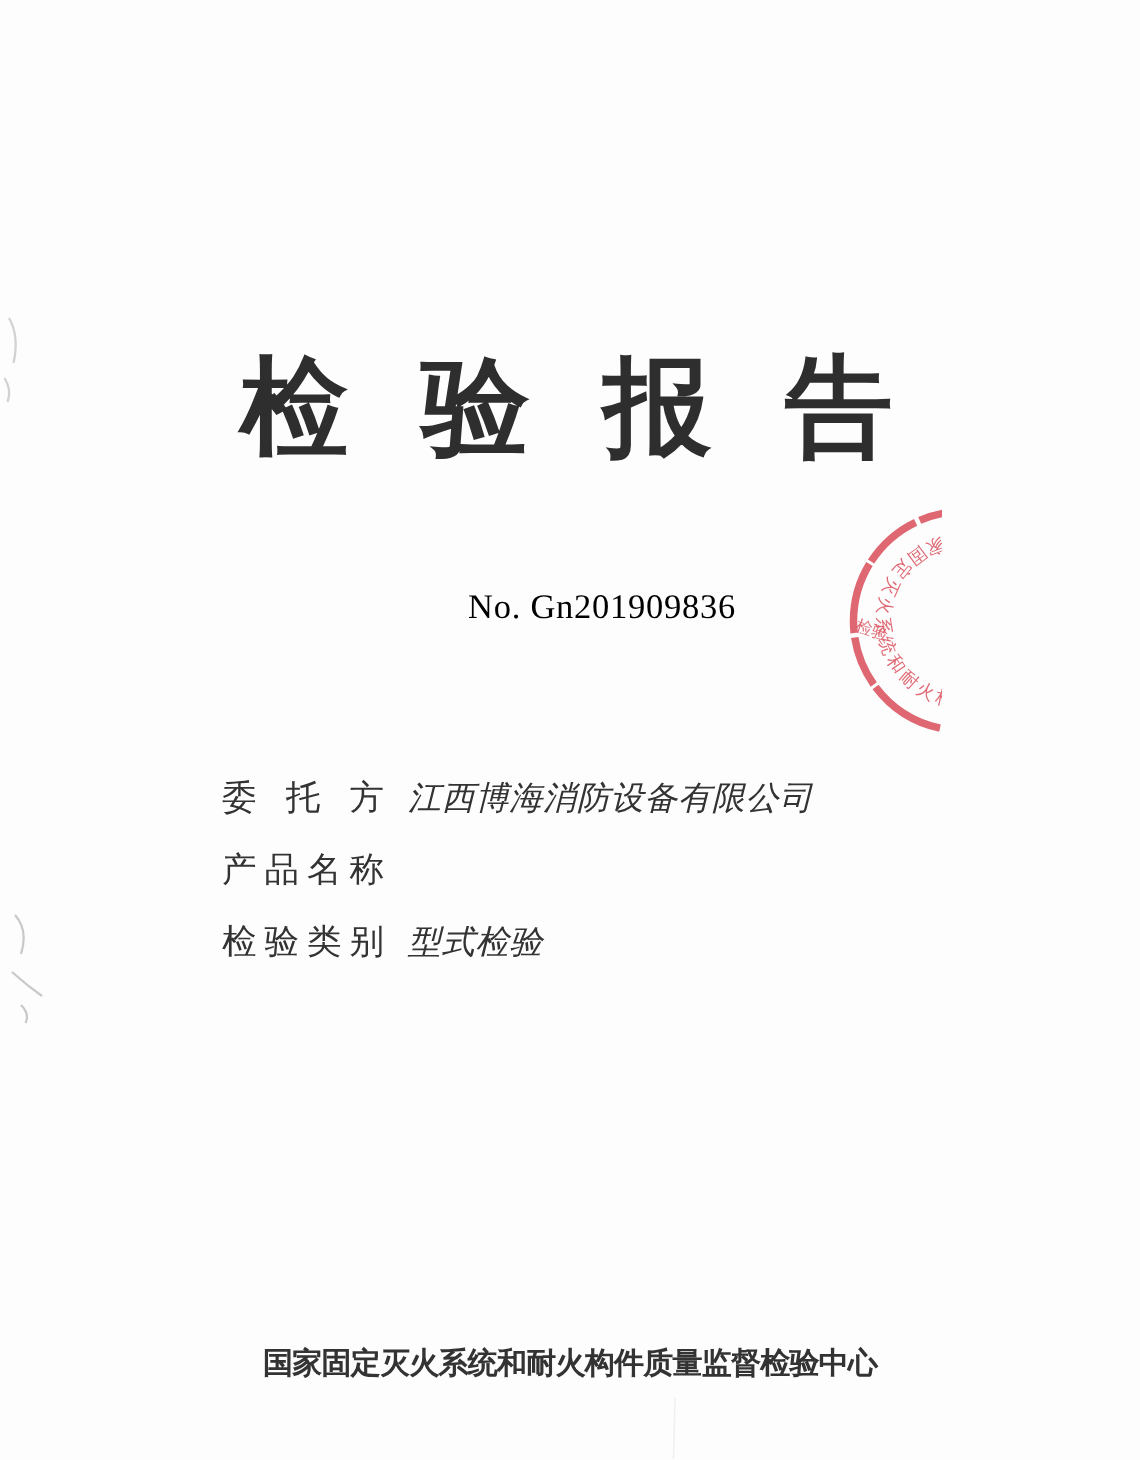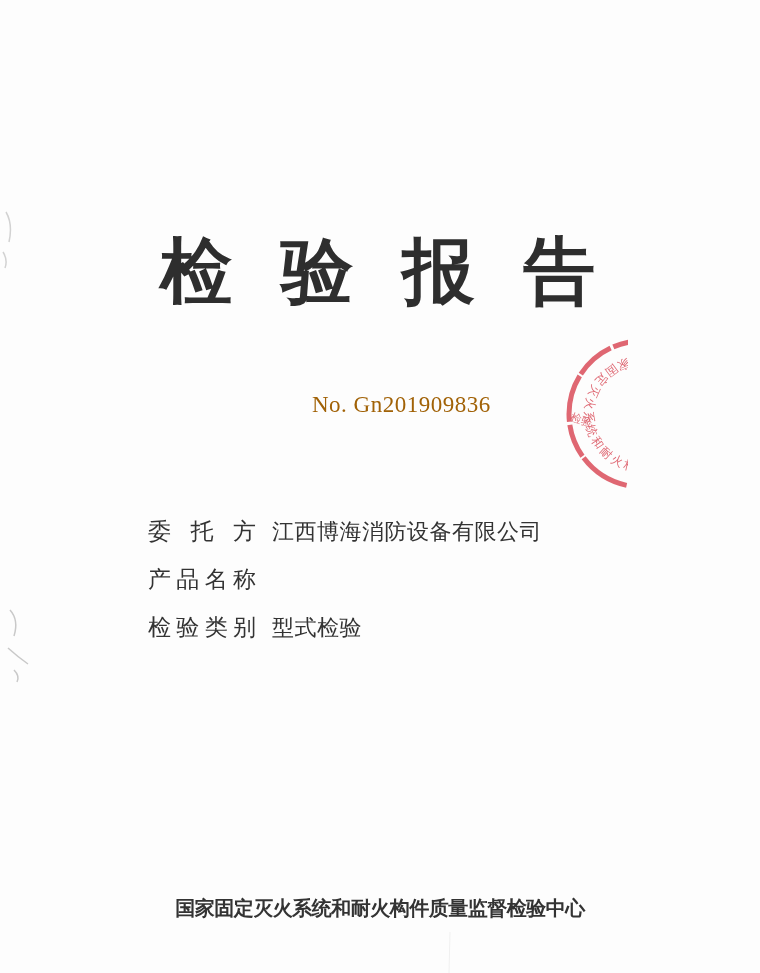--- a/index.html
+++ b/index.html
@@ -25,21 +25,21 @@
     line-height: 1.05;
     letter-spacing: 6px;
     word-spacing: 12px;
     color: #2e2e2e;
     white-space: nowrap;
   }
   .report-number {
     position: absolute;
     left: 312px; top: 392px;
     font-size: 23px;
-    color: #a16207;
+    color: #000000;
     letter-spacing: 0.5px;
     white-space: nowrap;
   }
   .fields {
     position: absolute;
     left: 148px; top: 516px;
     width: 560px;
   }
   .field-row {
     display: flex;
@@ -53,20 +53,21 @@
     justify-content: space-between;
     font-size: 23px;
     color: #333;
     margin-right: 16px;
   }
   .field-value {
     font-size: 22px;
     color: #333;
     letter-spacing: 0.5px;
     white-space: nowrap;
+    font-style: italic;
   }
   .issuer {
     position: absolute;
     left: 0; top: 895px;
     width: 760px;
     text-align: center;
     font-family: "DejaVu Sans", "Liberation Sans", sans-serif;
     font-weight: bold;
     font-size: 20px;
     letter-spacing: -0.5px;

